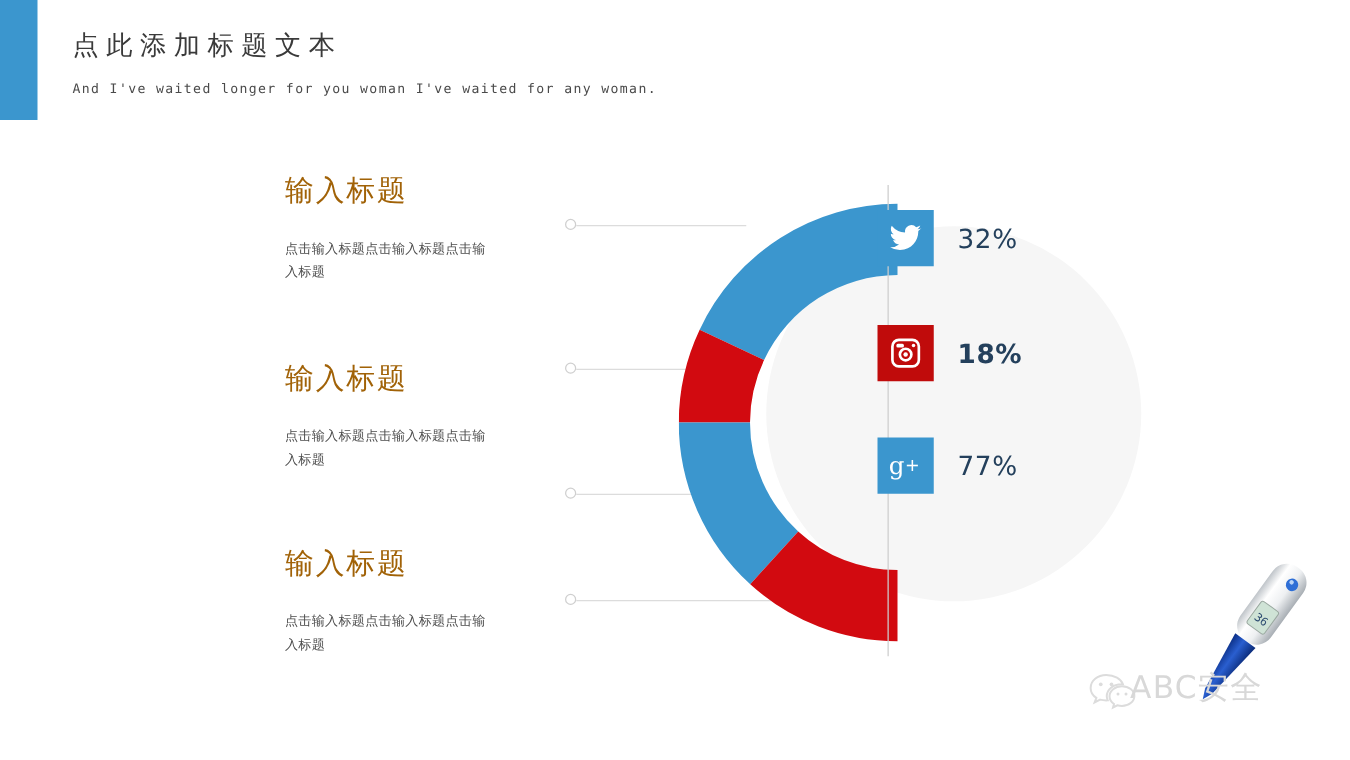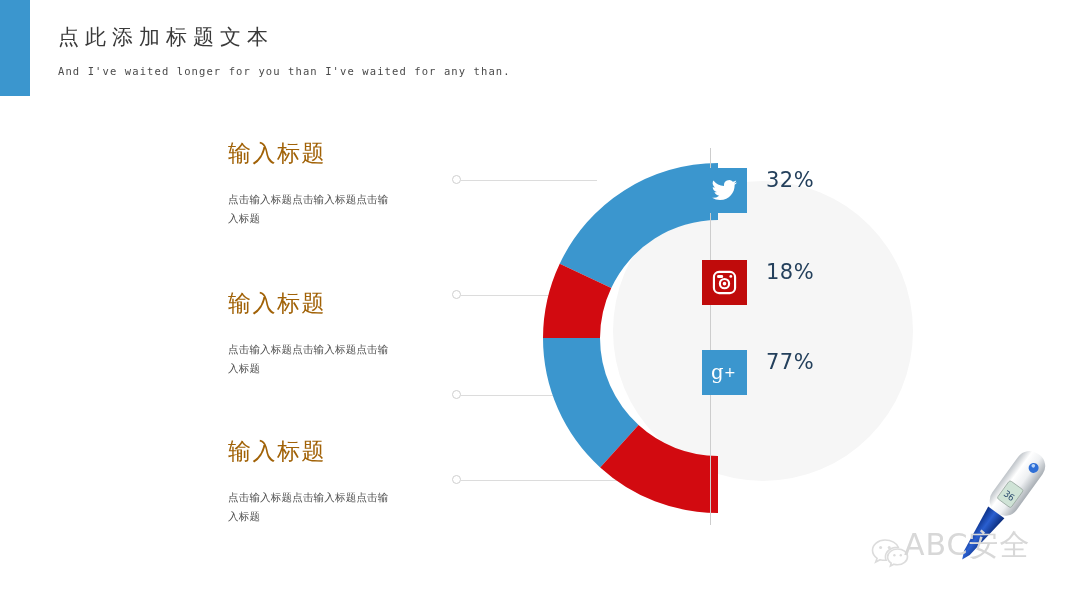--- a/index.html
+++ b/index.html
@@ -132,20 +132,21 @@
     width: 1px;
     height: 377px;
     background: #cdcdcd;
   }
 
   
   .legend-row {
     position: absolute;
     left: 167px;
     display: flex;
+    align-items: center;
   }
   .legend-swatch {
     width: 45px;
     height: 45px;
     display: flex;
     align-items: center;
     justify-content: center;
     flex: 0 0 auto;
   }
   .legend-swatch svg { display: block; }
@@ -164,37 +165,37 @@
     right: 8px;
     bottom: 4px;
     width: 210px;
     height: 168px;
   }
   #watermark-text {
     position: absolute;
     left: 42px;
     bottom: 38px;
     font-family: "DejaVu Sans", "Liberation Sans", sans-serif;
-    font-size: 30px;
+    font-size: 25px;
     color: #d8d8d8;
     letter-spacing: 1px;
     white-space: nowrap;
   }
   #wechat-logo { position: absolute; left: 8px; bottom: 36px; }
   #thermometer { position: absolute; right: 6px; top: 0px; }
 </style>
 </head>
 <body>
 
 <div id="slide">
 
   <div id="header-accent-bar"></div>
   <div id="header-block">
     <div id="header-title">点此添加标题文本</div>
-    <div id="header-subtitle">And I've waited longer for you than I've waited for any than.</div>
+    <div id="header-subtitle">And I've waited longer for you woman I've waited for any woman.</div>
   </div>
 
   <div class="info-block" style="top:140px;">
     <div class="info-title">输入标题</div>
     <div class="info-desc">点击输入标题点击输入标题点击输入标题</div>
   </div>
 
   <div class="info-block" style="top:290px;">
     <div class="info-title">输入标题</div>
     <div class="info-desc">点击输入标题点击输入标题点击输入标题</div>
@@ -257,21 +258,21 @@
 
     <div class="legend-row" style="top:23px;">
       <span class="legend-swatch" style="background:#3b96ce;">
         <svg width="27" height="27" viewBox="0 0 24 24" fill="#ffffff">
           <path d="M23 4.9c-.8.4-1.7.6-2.6.8 1-.6 1.7-1.5 2-2.6-.9.5-1.9.9-2.9 1.1A4.6 4.6 0 0 0 11.6 8 13 13 0 0 1 2.1 3.2a4.6 4.6 0 0 0 1.4 6.1c-.7 0-1.4-.2-2-.5v.1c0 2.2 1.5 4 3.6 4.4-.6.2-1.3.2-2 .1.6 1.8 2.2 3.1 4.2 3.2A9.1 9.1 0 0 1 1 18.5a12.9 12.9 0 0 0 7 2c8.4 0 13-7 13-13v-.6c.9-.6 1.6-1.4 2.2-2.3z"></path>
         </svg>
       </span>
       <span class="legend-value">32%</span>
     </div>
 
-    <div class="legend-row" style="top:115px;">
+    <div class="legend-row" style="top:115px;font-weight:bold;">
       <span class="legend-swatch" style="background:#c00b0b;">
         <svg width="27" height="27" viewBox="0 0 24 24" fill="none" stroke="#ffffff" stroke-width="1.9">
           <rect x="2.6" y="2.6" width="18.8" height="18.8" rx="4.6" ry="4.6"></rect>
           <circle cx="12" cy="13" r="4.1"></circle>
           <circle cx="12" cy="13" r="1.6" fill="#ffffff" stroke="none"></circle>
           <rect x="5.4" y="5.4" width="5.4" height="2.6" rx="1.1" fill="#ffffff" stroke="none"></rect>
           <circle cx="17.6" cy="6.6" r="1.25" fill="#ffffff" stroke="none"></circle>
         </svg>
       </span>
       <span class="legend-value">18%</span>

